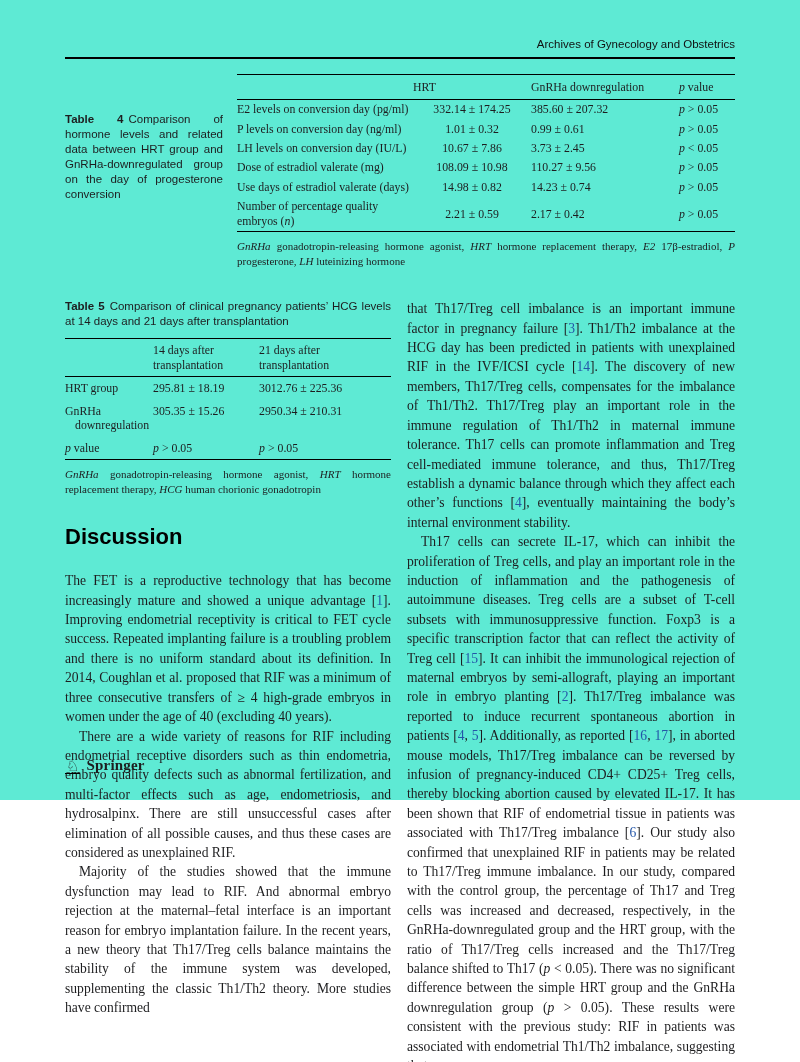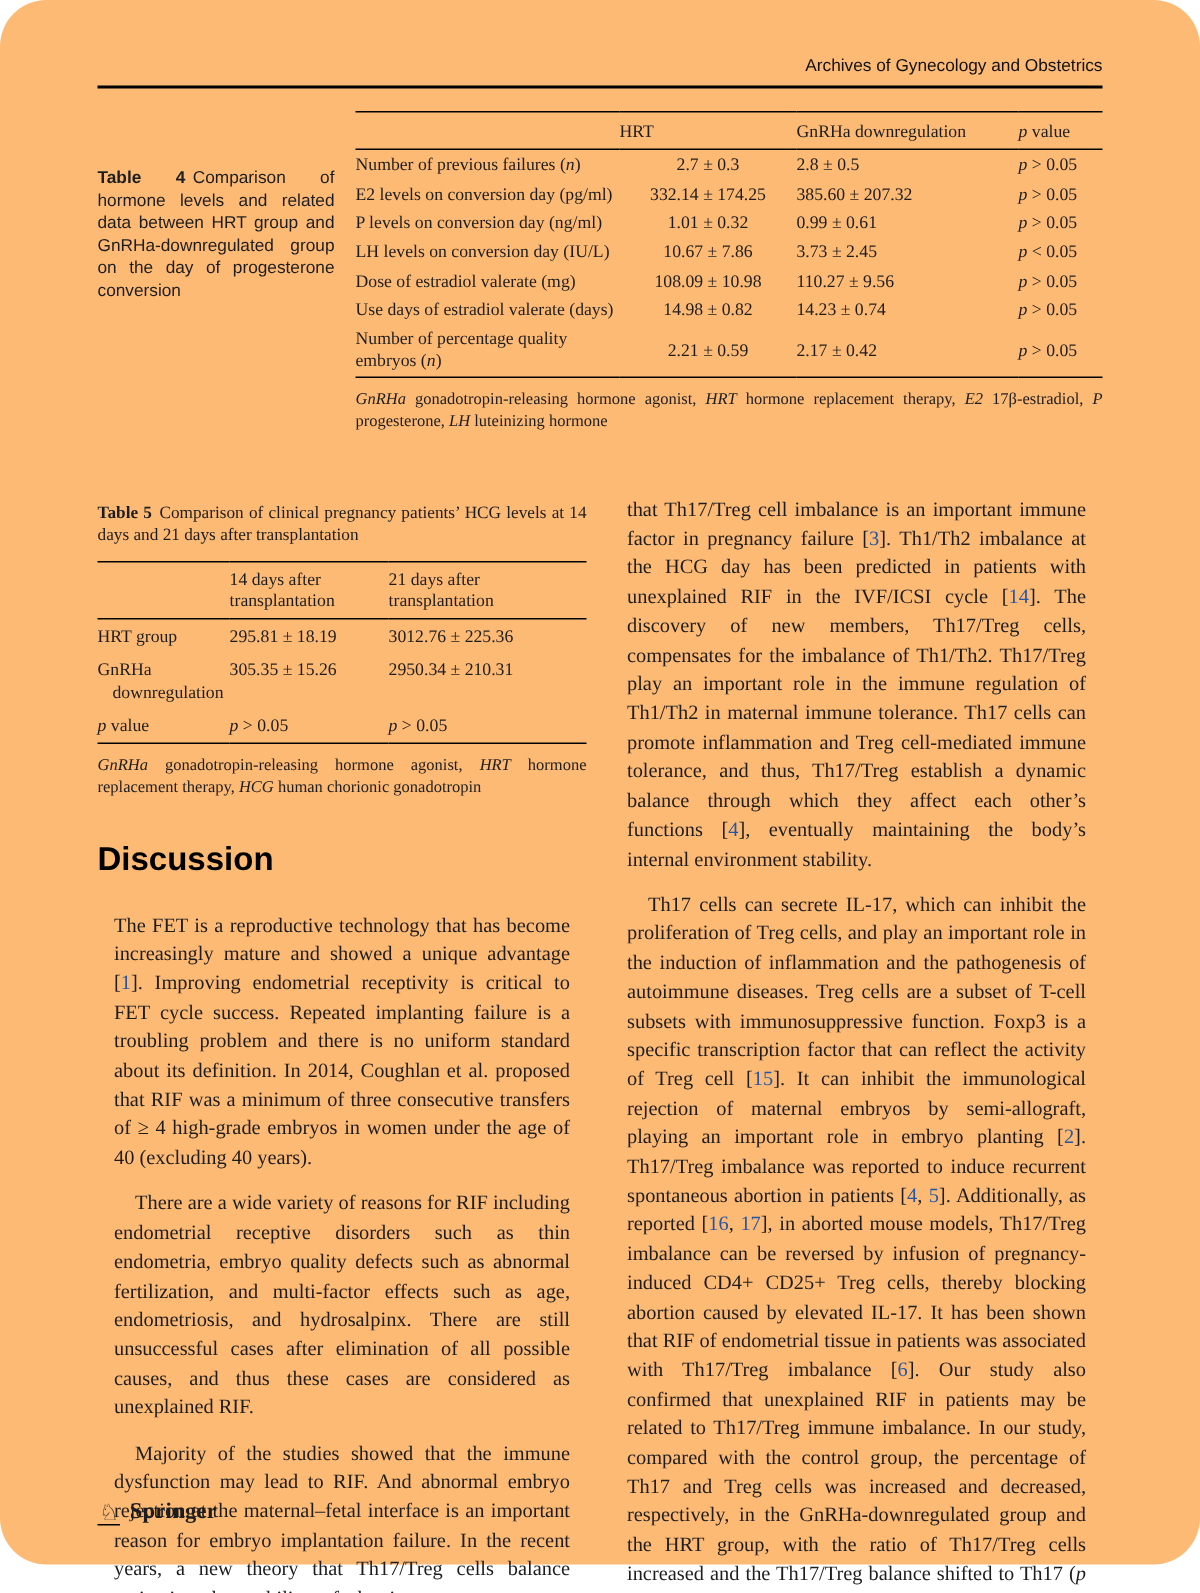--- a/index.html
+++ b/index.html
@@ -1,17 +1,17 @@
 <!DOCTYPE html>
 <html><head>
 <meta charset="utf-8">
 <style>
   html,body { margin:0; padding:0; background:#ffffff; }
   body { width:800px; height:1062px; font-family:"Liberation Serif", serif; color:#1d1d1f; }
-  .page { box-sizing:border-box; width:800px; height:1043px; padding:38px 65px 28px 65px; position:relative; background:#fdba74;border-radius:31px; }
+  .page { box-sizing:border-box; width:800px; height:800px; padding:38px 65px 28px 65px; position:relative; background:#5eead4; }
 
   .running-head { text-align:right; font-family:"Liberation Sans", sans-serif; font-size:11.5px; color:#111; }
   .head-rule { border-top:2px solid #000; margin-top:7px; }
 
   .it { font-style:italic; }
   .ref { color:#2456a8; }
 
   
   .t4block { display:flex; margin-top:15px; }
   .t4caption { width:172px; box-sizing:border-box; padding-right:14px; padding-top:2px;
@@ -25,33 +25,33 @@
   .c-hrt  { width:118px; text-align:center; }
   .c-gn   { width:148px; text-align:left; }
   .c-p    { width:56px;  text-align:left; }
   .footnote { font-size:11px; line-height:15px; text-align:justify; margin-top:7px; }
 
   
   .twocol { display:flex; gap:16px; margin-top:30px; }
   .col-left  { width:326px; }
   .col-right { flex:1; }
 
-  .t5caption { font-family:Liberation Serif, serif; font-size:11.5px; line-height:15px; text-align:justify; margin-bottom:9px;margin-top:16px; }
+  .t5caption { font-family:Liberation Sans, sans-serif; font-size:11.5px; line-height:15px; text-align:justify; margin-bottom:9px; }
   table.t5 { width:100%; border-collapse:collapse; font-size:11.8px; line-height:14.5px;
              border-top:1.2px solid #000; border-bottom:1.6px solid #000; }
   table.t5 td { vertical-align:top; padding:4px 4px 4px 0; }
   .t5-c1 { width:84px; }
   .t5-c2 { width:102px; }
   .t5 .spanhead { border-bottom:1px solid #000; }
   .t5 .subhead td { border-bottom:1.6px solid #000; }
   .hang { padding-left:10px; text-indent:-10px; display:block; }
 
   .discussion-h { font-family:"Liberation Sans", sans-serif; font-weight:bold; font-size:22px; color:#000;
                   margin:27px 0 21px 0; }
-  p.body { font-size:13.6px; line-height:19.4px; text-align:justify; margin:11px; }
+  p.body { font-size:13.6px; line-height:19.4px; text-align:justify; margin:0; }
   p.indent { text-indent:14px; }
 
   .footer { position:absolute; left:65px; bottom:26px; display:flex; align-items:flex-end; gap:6px; }
   .spr-glyph { font-size:15px; line-height:14px; border-bottom:1.5px solid #000; padding:0 1px 0 1px; }
   .spr-word { font-size:15px; font-weight:700; letter-spacing:0.2px; }
 </style>
 </head>
 <body>
 
 <div class="page">
@@ -69,26 +69,20 @@
       <table class="t4">
         <thead>
           <tr>
             <th></th>
             <th class="c-hrt">HRT</th>
             <th class="c-gn">GnRHa downregulation</th>
             <th class="c-p"><span class="it">p</span><span> value</span></th>
           </tr>
         </thead>
         <tbody>
-          <tr>
-            <td><span>Number of previous failures (</span><span class="it">n</span><span>)</span></td>
-            <td class="c-hrt">2.7 ± 0.3</td>
-            <td class="c-gn">2.8 ± 0.5</td>
-            <td class="c-p"><span class="it">p</span><span> &gt; 0.05</span></td>
-          </tr>
           <tr>
             <td><span>E2 levels on conversion day (pg/ml)</span></td>
             <td class="c-hrt">332.14 ± 174.25</td>
             <td class="c-gn">385.60 ± 207.32</td>
             <td class="c-p"><span class="it">p</span><span> &gt; 0.05</span></td>
           </tr>
           <tr>
             <td><span>P levels on conversion day (ng/ml)</span></td>
             <td class="c-hrt">1.01 ± 0.32</td>
             <td class="c-gn">0.99 ± 0.61</td>

